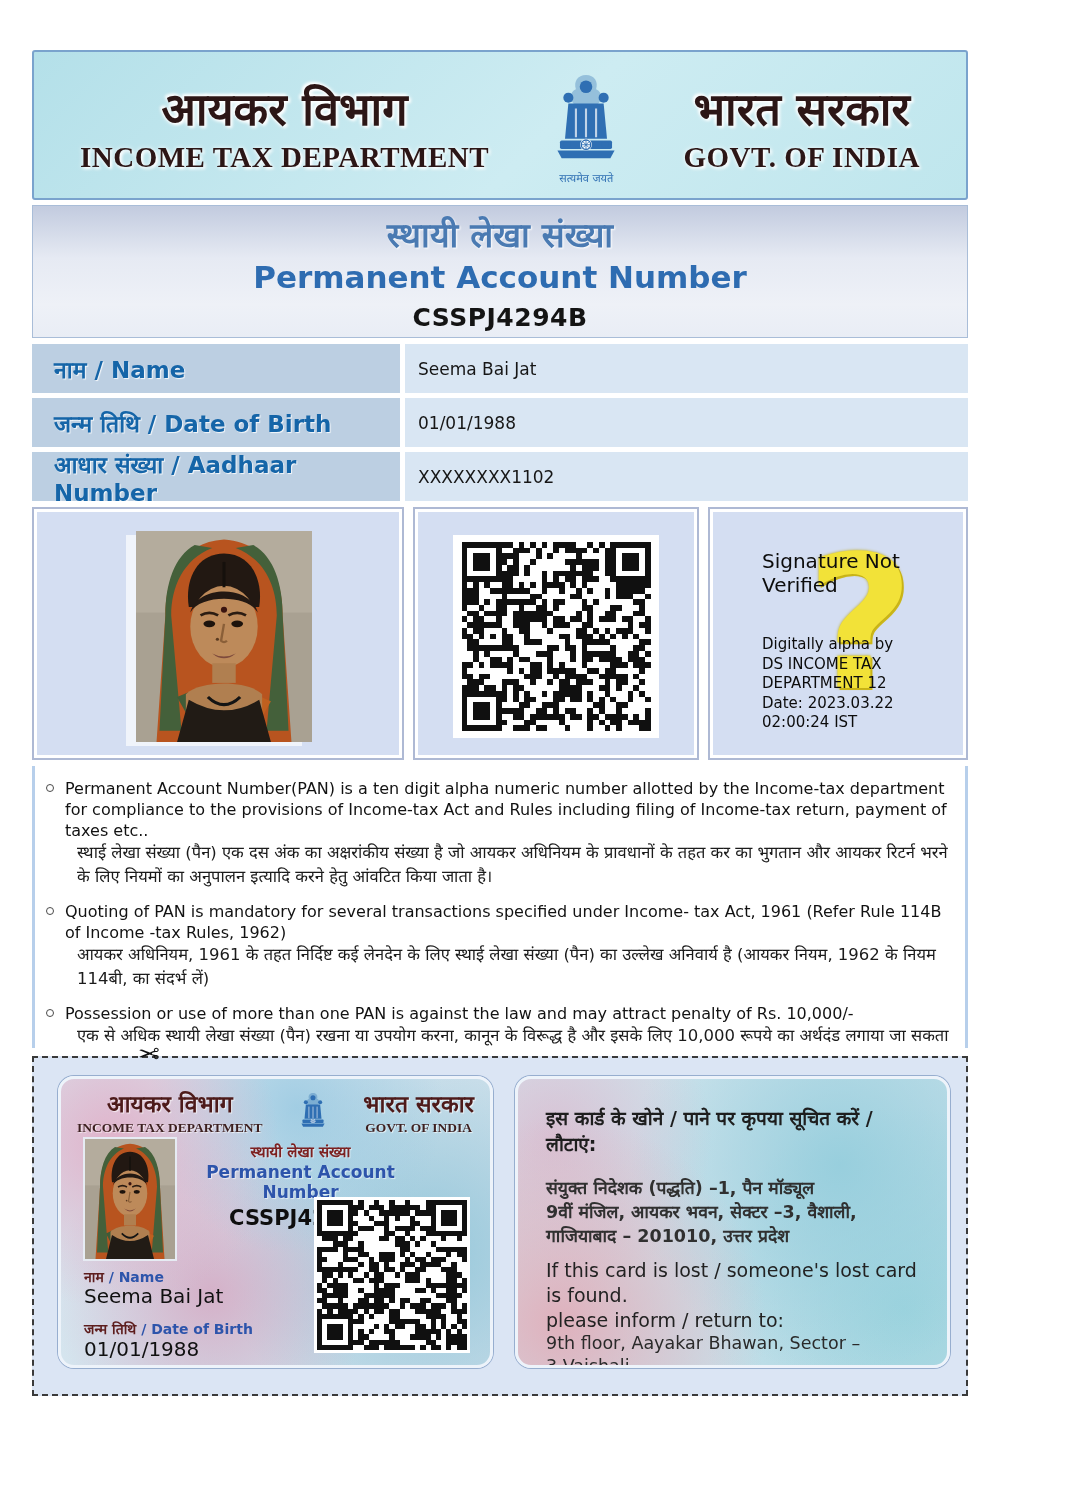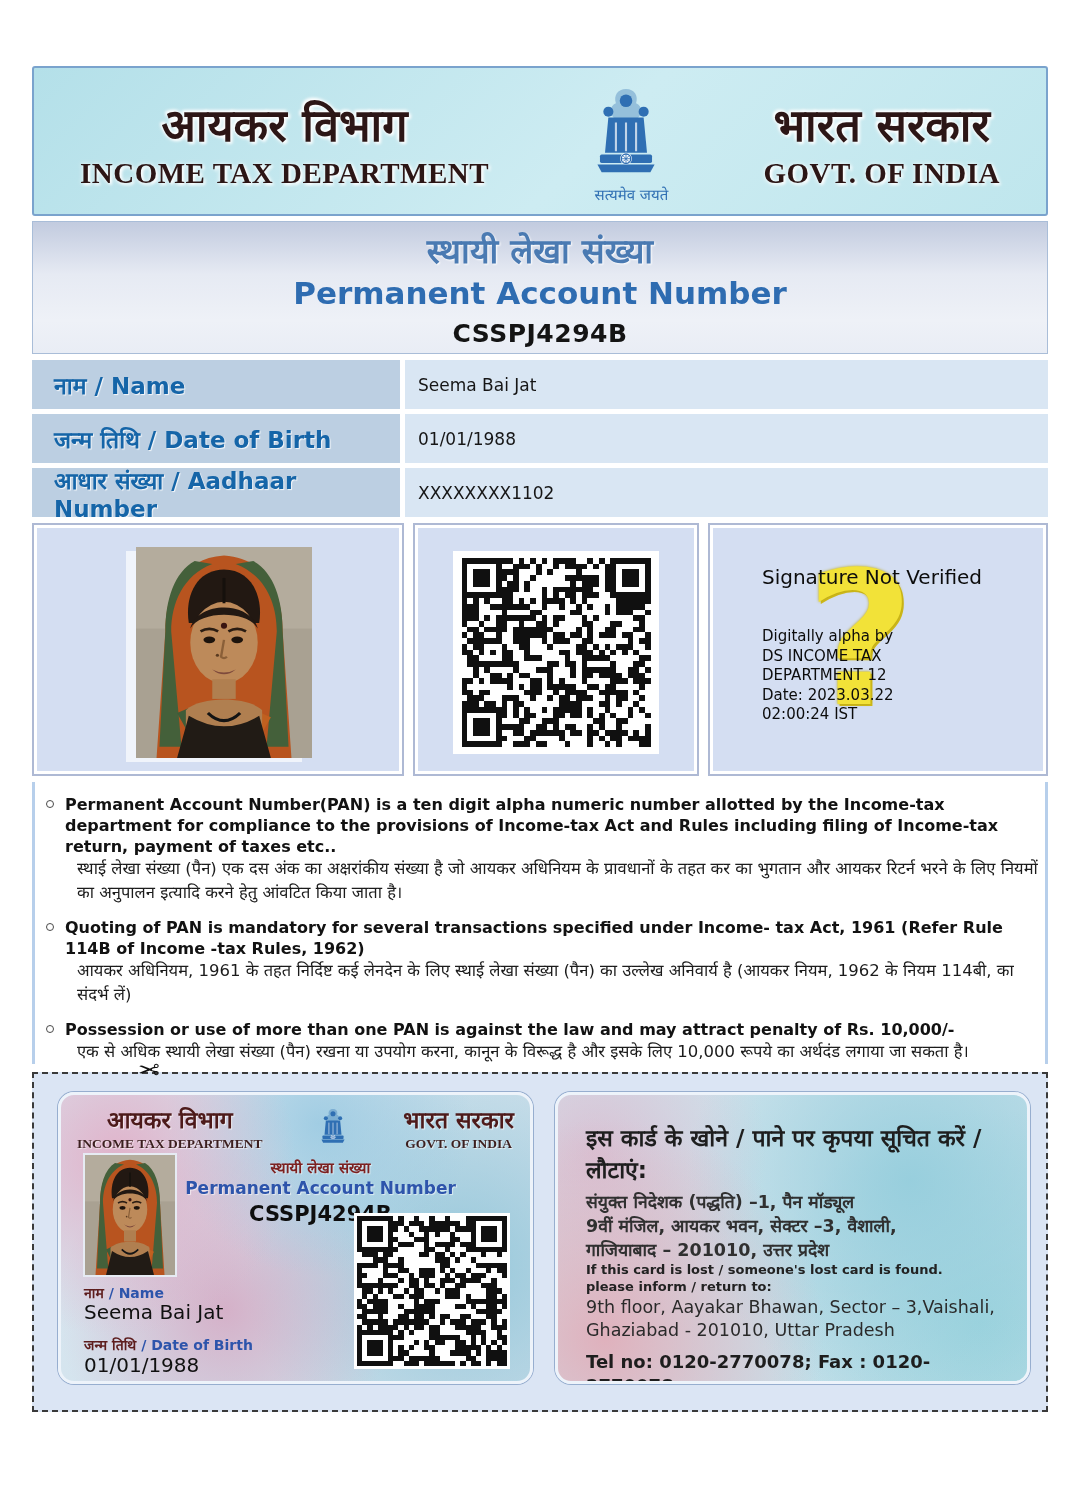--- a/index.html
+++ b/index.html
@@ -1,32 +1,32 @@
 <!DOCTYPE html>
 <html><head>
 <meta charset="utf-8">
 <title>e-PAN</title>
 <style>
   * { margin:0; padding:0; box-sizing:border-box; }
   body { background:#ffffff; font-family:"DejaVu Sans", sans-serif; }
   .page { position:relative; width:1080px; height:1488px; background:#fff; overflow:hidden; }
-  .doc { position:absolute; left:32px; top:66px; width:1016px; }
+  .doc { position:absolute; left:32px; top:50px; width:936px; }
 
   
   .head-band { height:150px; background:linear-gradient(135deg,#b4e0e9 0%,#cdecf2 55%,#bfe6ed 100%);
     border:2px solid #7aa3cd; border-radius:3px; display:flex; align-items:center;
     justify-content:space-between; padding:0 46px; }
   .head-block { text-align:center; }
   .head-block .hi { font-size:45px; font-weight:bold; color:#2c1616;
     text-shadow:0 0 5px #fff, 2px 2px 3px rgba(255,255,255,.95), -2px -2px 3px rgba(255,255,255,.95); }
   .head-block .en { font-size:29px; font-weight:bold; font-family:"Liberation Serif", serif; color:#2c1616;
     margin-top:3px; text-shadow:0 0 5px #fff, 2px 2px 3px rgba(255,255,255,.95); letter-spacing:.5px; }
   .emblem-wrap { text-align:center; color:#2f6fb3; }
   .emblem-wrap svg.emb { width:84px; height:104px; display:block; margin:0 auto; }
-  .emblem-motto { font-size:15px; color:#2f6fb3; margin-top:1px;text-align:right; }
+  .emblem-motto { font-size:11px; color:#2f6fb3; margin-top:1px; }
 
   
   .pan-band { margin-top:5px; height:133px; border:1px solid #a9bdd8;
     background:linear-gradient(180deg,#c2cbdf 0%,#e6eaf3 40%,#eef1f7 75%,#e9edf5 100%);
     display:flex; flex-direction:column; align-items:center; justify-content:center; }
   .pan-hi { font-size:34px; font-weight:bold; color:#4a7ab2; text-shadow:1px 1px 2px #fff; }
   .pan-en { font-size:31px; font-weight:bold; color:#2e6cb1; margin-top:2px; }
   .pan-no { font-size:25px; font-weight:bold; color:#141414; margin-top:8px; letter-spacing:.5px; }
 
   
@@ -55,21 +55,21 @@
   .sig-title { font-size:20px; margin-bottom:38px; }
   .sig-line { font-size:15px; line-height:1.3; }
 
   
   .notes { margin-top:6px; border-left:3px solid #b7cfeb; border-right:3px solid #b7cfeb;
     padding:12px 6px 4px 8px; height:282px; overflow:hidden; background:#fff; }
   .note { display:flex; margin-bottom:13px; }
   .note-marker { flex:none; width:8px; height:8px; border:1.5px solid #4a4a4a; border-radius:50%;
     margin:6px 11px 0 3px; }
   .note-body { flex:1; }
-  .note-en { font-size:16px; line-height:1.32; color:#121212;font-weight:bold; }
+  .note-en { font-size:16px; line-height:1.32; color:#121212; }
   .note-hi { font-size:16.5px; line-height:1.42; color:#1b1b1b;margin-left:12px; }
 
   
   .cutout { margin-top:8px; position:relative; border:2px dashed #3a3a3a; background:#dbe5f4;
     height:340px; padding:18px 16px 0 24px; }
   .scissors { position:absolute; top:-17px; left:104px; font-size:26px; color:#111;
     transform:scaleX(-1); background:transparent; line-height:1; }
   .cards { display:flex; gap:22px; height:292px; }
   .mini-card { flex:1; border-radius:16px; border:3px solid #edf3fa; box-shadow:0 0 0 1px #97aecf;
     position:relative; overflow:hidden; }
@@ -107,23 +107,23 @@
   .fc-label .sl, .fc-label .en { color:#2d54ab; }
   .fc-name-label { position:absolute; left:23px; top:188px; }
   .fc-name { position:absolute; left:23px; top:205px; font-size:20px; color:#101010; }
   .fc-dob-label { position:absolute; left:23px; top:240px; }
   .fc-dob { position:absolute; left:23px; top:258px; font-size:20px; color:#101010; }
   .fc-sign-label { position:absolute; left:23px; top:288px; font-size:12.5px; }
   .fc-qr { position:absolute; right:20px; top:118px; width:156px; height:156px; background:#fff; padding:3px; }
 
   
   .ic-body { padding:26px 26px 0 28px; color:#262626; }
-  .ic-hi-title { font-size:23px; font-weight:bold; color:#1e1e1e; margin-bottom:5px; }
+  .ic-hi-title { font-size:19px; font-weight:bold; color:#1e1e1e; margin-bottom:19px; }
   .ic-hi { font-size:17.5px; font-weight:bold; color:#303030; line-height:1.38; }
-  .ic-en-title { font-size:13px; font-weight:bold; color:#222; line-height:1.3; }
+  .ic-en-title { font-size:19px; font-weight:normal; color:#222; line-height:1.3; margin-top:10px; }
   .ic-en { font-size:17.5px; color:#2a2a2a; line-height:1.3; }
   .ic-contact { font-size:18px; font-weight:bold; color:#1d1d1d; line-height:1.35; margin-top:8px; }
 </style>
 </head>
 <body>
 
 <svg width="0" height="0" style="position:absolute" aria-hidden="true">
   <symbol id="emblem" viewBox="0 0 100 112">
     <g fill="currentColor">
       <path d="M50 6 C40 6 35 14 38 23 C30 26 30 38 38 42 C33 45 34 54 40 56 L60 56 C66 54 67 45 62 42 C70 38 70 26 62 23 C65 14 60 6 50 6 Z" opacity=".35"></path>

